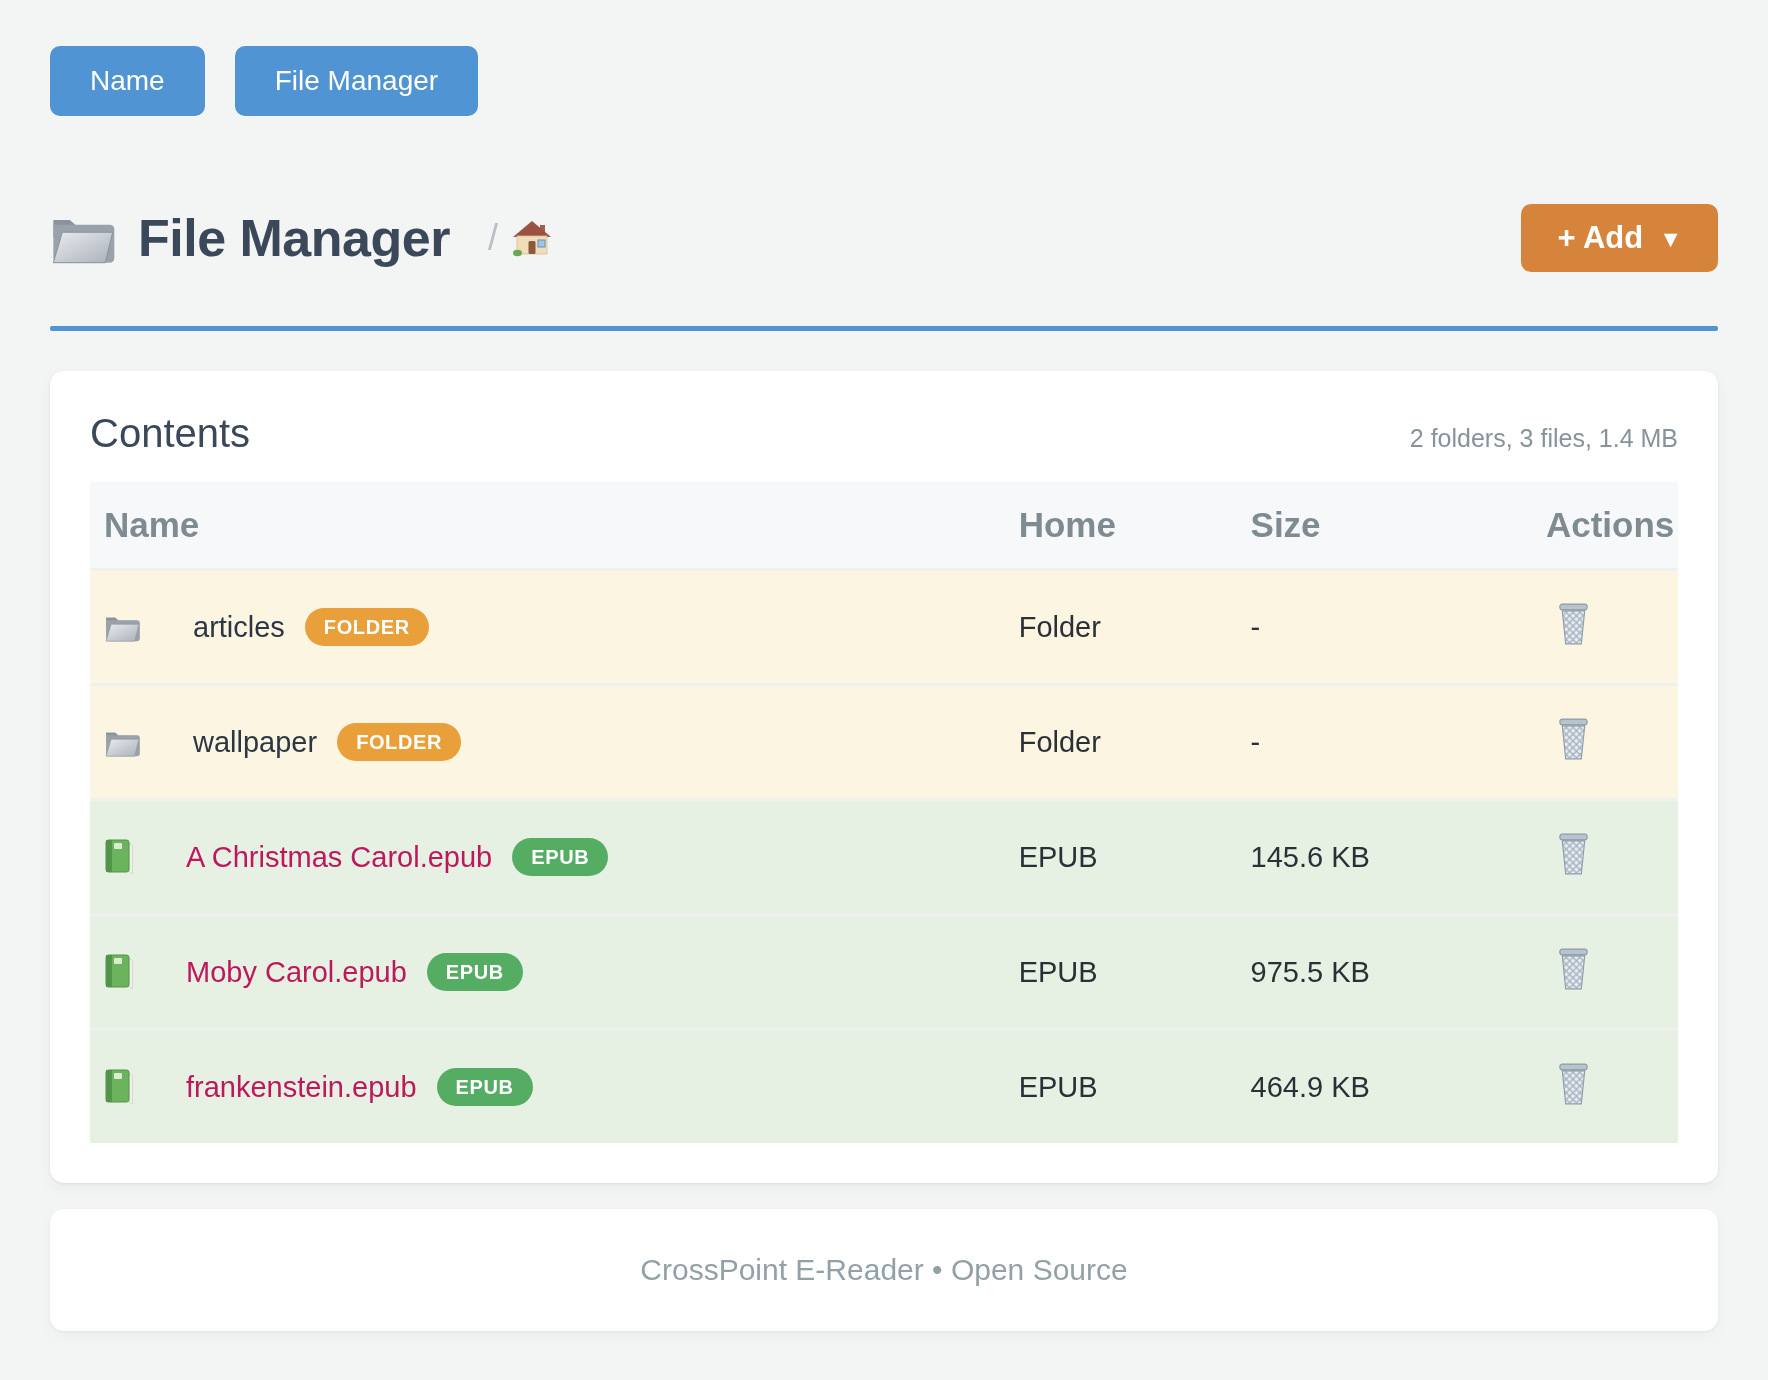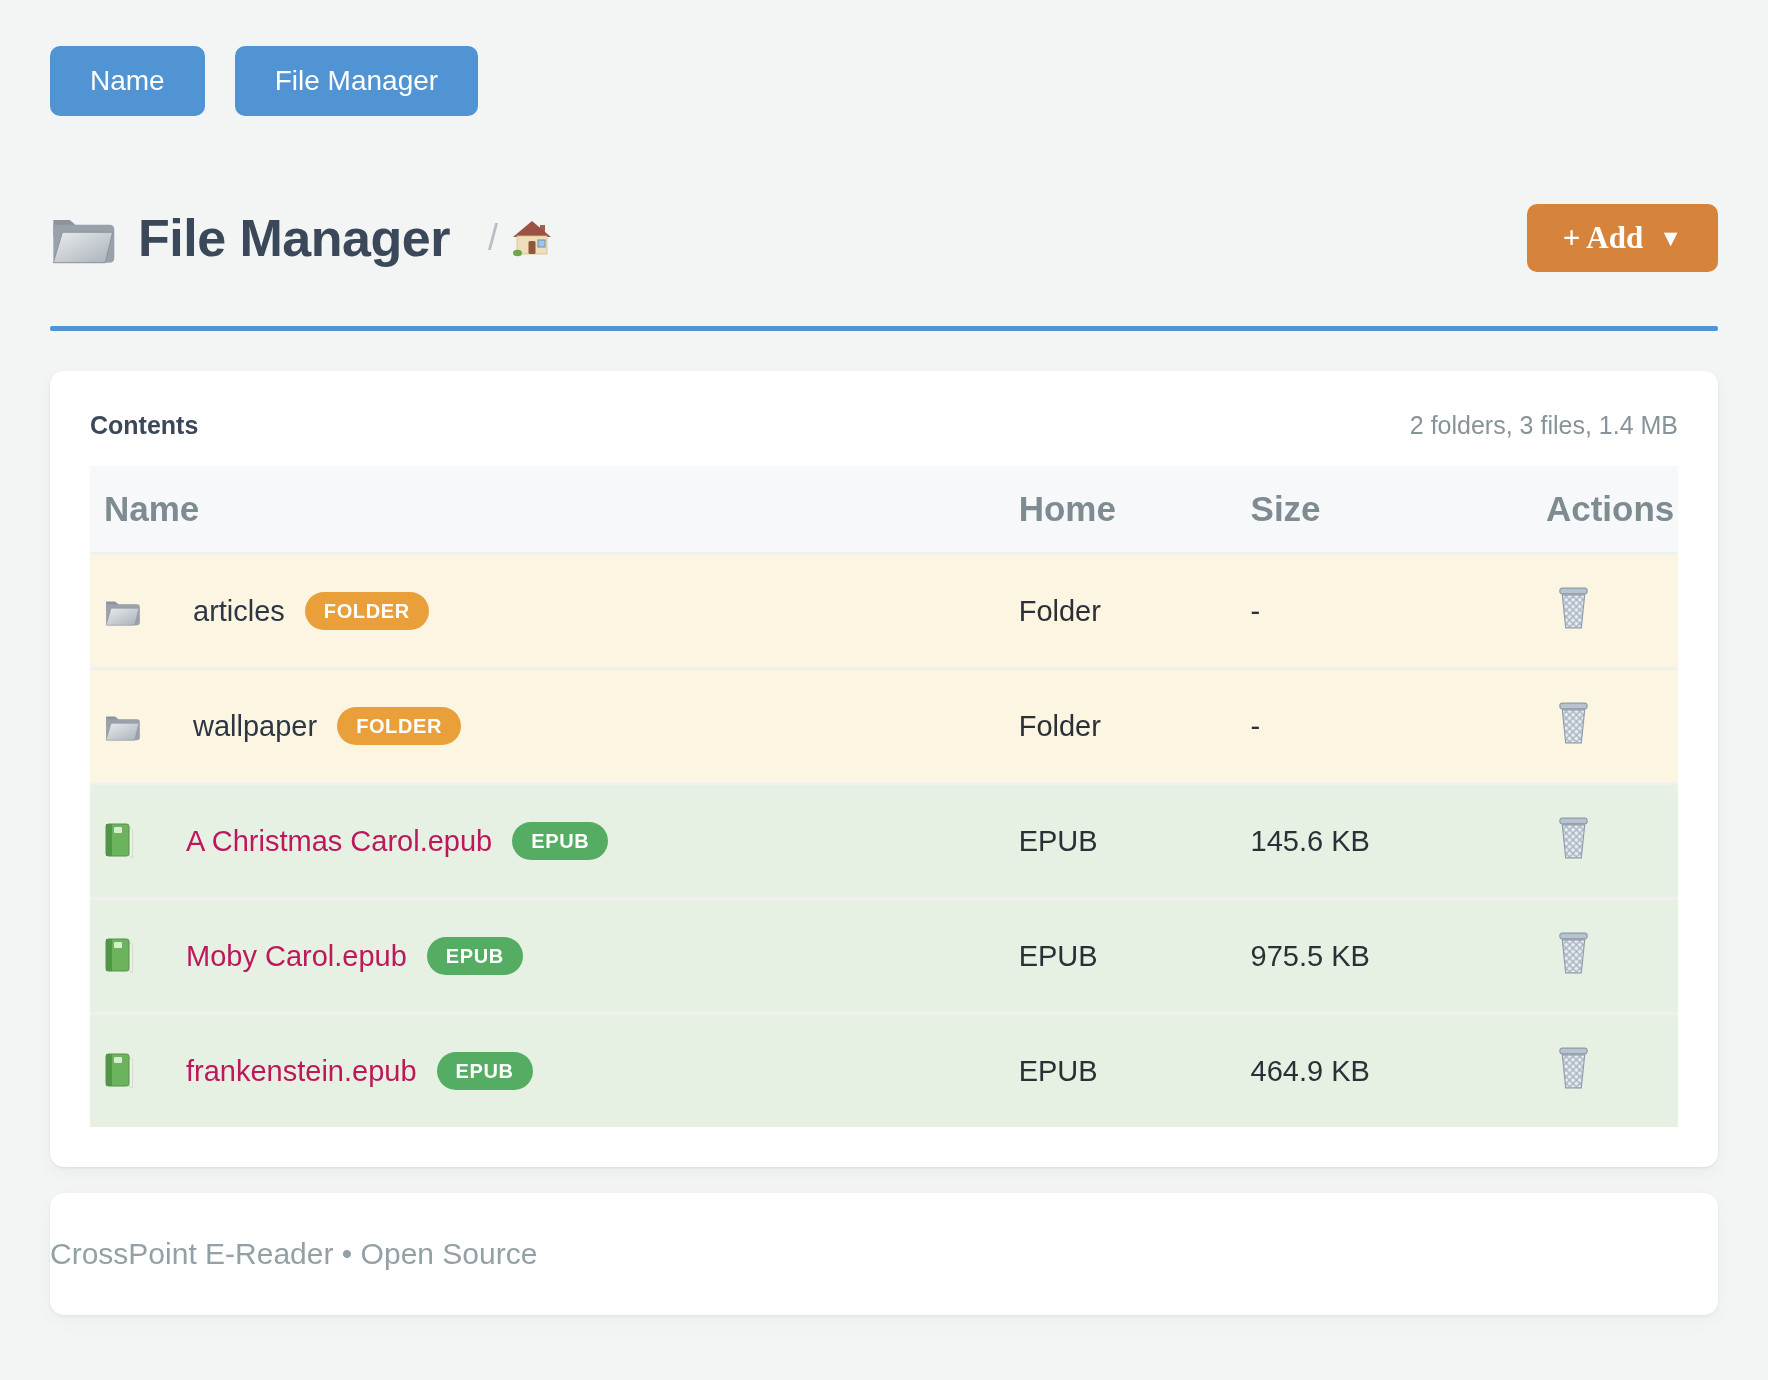--- a/index.html
+++ b/index.html
@@ -22,34 +22,34 @@
   
   .page-header { margin-top:78px; display:flex; align-items:center; justify-content:space-between; height:88px; }
   .title-wrap { display:flex; align-items:center; }
   .title-icon { margin-right:22px; display:inline-flex; }
   h1.page-title { margin:0; font-size:52px; font-weight:700; color:var(--title-color, #3b4859); letter-spacing:-0.5px; }
   .crumb-sep { margin-left:38px; margin-right:14px; color:#b9bfc6; font-size:36px; font-weight:300; }
   .crumb-home { display:inline-flex; align-items:center; cursor:pointer; }
   .add-btn {
     height:68px; padding:0 36px; border:none; cursor:pointer;
     background:var(--accent-orange, #d6843c); color:#fff;
-    font-family:Liberation Serif, serif; font-size:31px; font-weight:700; border-radius:10px;
+    font-family:Liberation Sans, sans-serif; font-size:31px; font-weight:700; border-radius:10px;
     display:flex; align-items:center; gap:16px;
   }
   .add-caret { font-size:23px; transform:translateY(1px); }
 
   .blue-rule { margin-top:44px; height:5px; background:var(--accent-blue, #5094d4); border-radius:2px; }
 
   
   .card {
     margin-top:40px; background:#fff; border-radius:14px; padding:40px;
     box-shadow:0 1px 3px rgba(0,0,0,0.07), 0 6px 18px rgba(0,0,0,0.04);
   }
   .card-head { display:flex; justify-content:space-between; align-items:baseline; margin-bottom:26px; }
-  h2.card-title { margin:0; font-size:25px; font-weight:700; color:var(--title-color, #2e3d50); }
+  h2.card-title { margin:0; font-size:40px; font-weight:400; color:var(--title-color, #2e3d50); }
   .summary { font-size:25px; color:var(--muted-text, #87939a);margin-left:8px; }
 
   table.file-table { width:100%; border-collapse:collapse; table-layout:fixed; }
   thead th {
     background:var(--thead-bg, #f6f8fa); height:86px; text-align:left;
     font-size:35px; font-weight:700; color:var(--col-header-text, #7e8b91);
     padding:0 0 0 14px; vertical-align:middle;
   }
   tbody td { height:112px; vertical-align:middle; font-size:29px; padding:0 0 0 14px; }
   tbody tr td { border-top:3px solid var(--row-divider, #f0f1ee); }
@@ -64,21 +64,21 @@
     padding:9px 19px; border-radius:999px; line-height:1; display:inline-block;
   }
   .badge-folder { background:var(--badge-orange, #eaa03a); }
   .badge-epub { background:var(--badge-green, #55ad63); }
 
   .trash-btn { background:none; border:none; padding:0; margin-left:10px; cursor:pointer; display:inline-flex; }
 
   
   .footer-card {
     margin-top:26px; background:#fff; border-radius:14px; height:122px;
-    display:flex; align-items:center; 
+    display:flex; align-items:center; justify-content:center;
     font-size:30px; color:var(--footer-text, #93a1a7);
     box-shadow:0 1px 3px rgba(0,0,0,0.06), 0 6px 18px rgba(0,0,0,0.03);
   }
   .icon { display:inline-flex; }
 </style>
 </head>
 <body>
 
 <svg width="0" height="0" style="position:absolute" aria-hidden="true">
   <defs>

